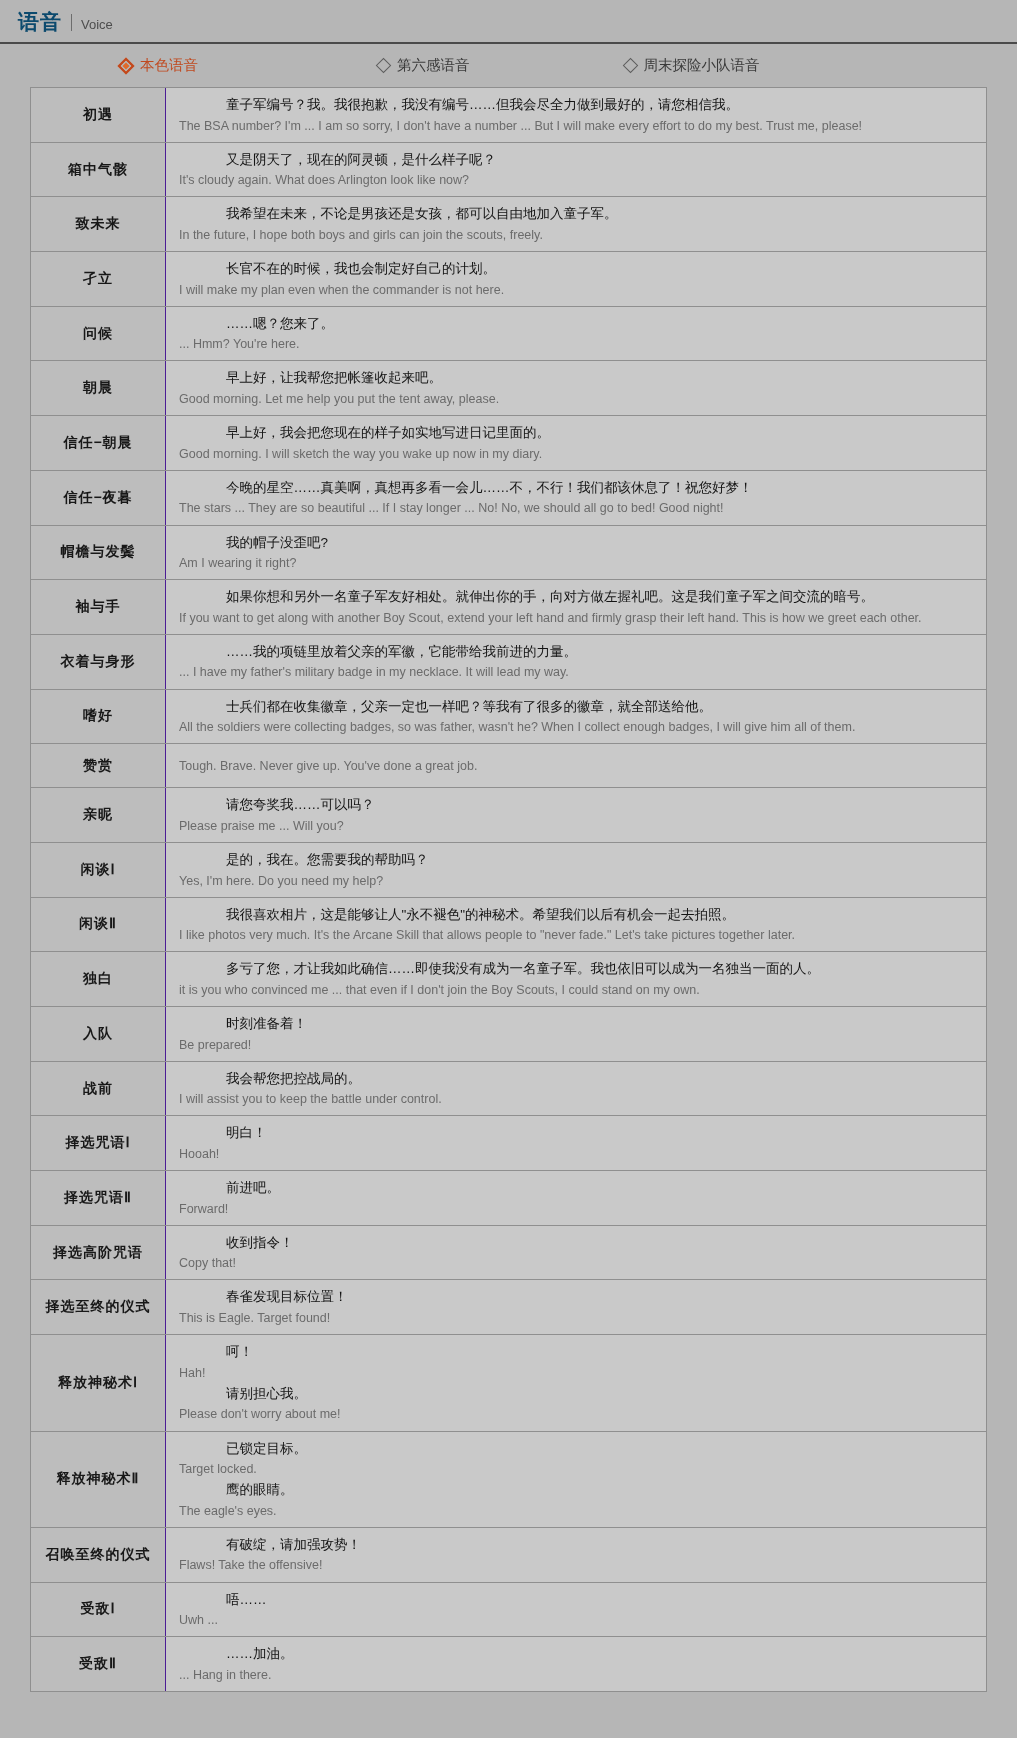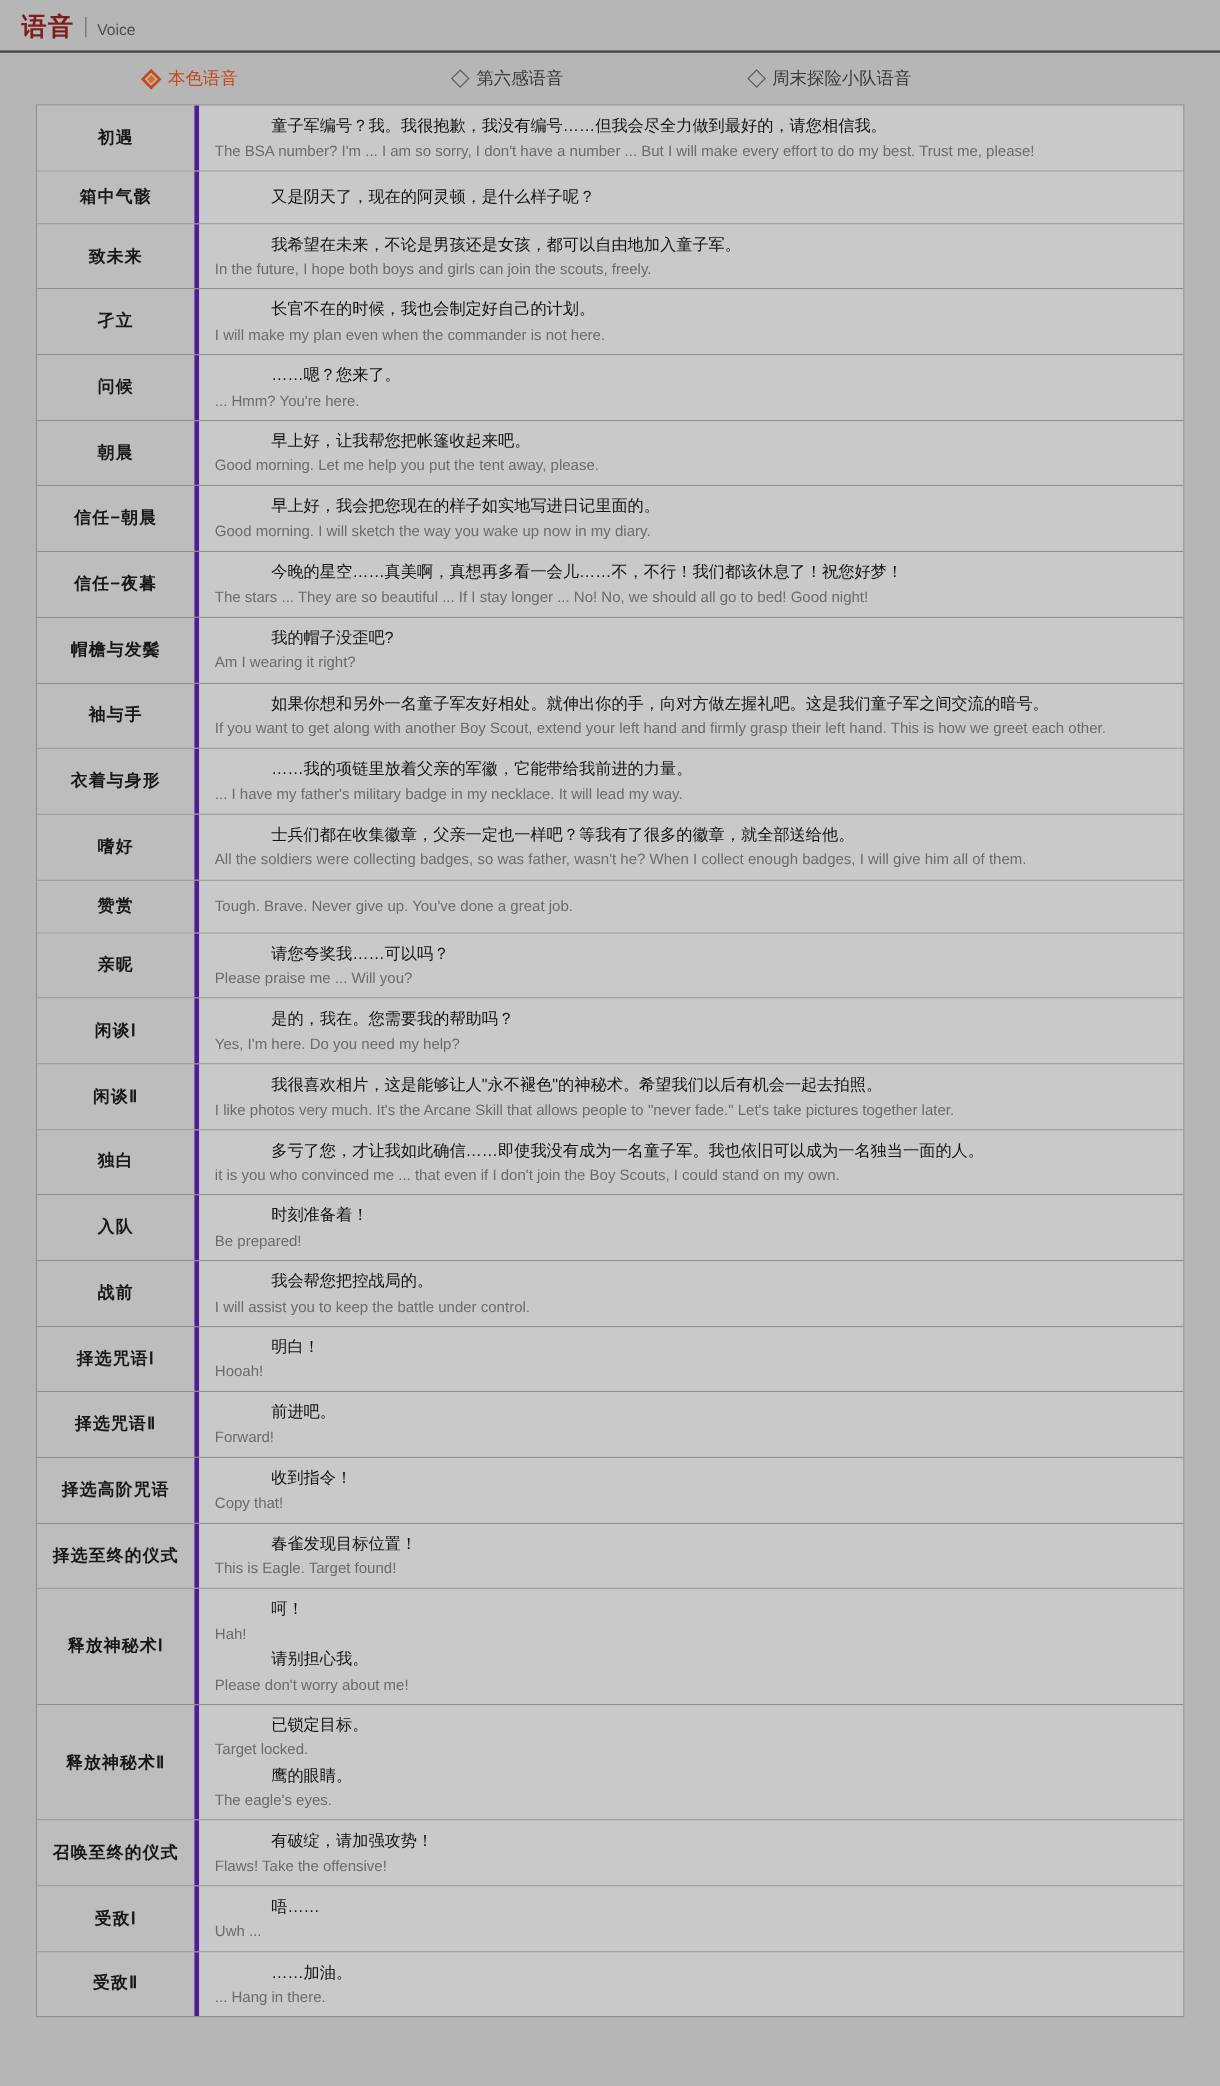--- a/index.html
+++ b/index.html
@@ -20,21 +20,21 @@
   .header {
     padding: 8px 18px 6px 18px;
     border-bottom: 2px solid #4a4a4a;
     display: flex;
     align-items: baseline;
     gap: 9px;
   }
   .header-title {
     font-size: 21px;
     font-weight: bold;
-    color: #7f1d1d;
+    color: #0c4a6e;
     letter-spacing: 1px;
   }
   .header-divider {
     width: 1px;
     height: 17px;
     background: #6d6d6d;
     display: inline-block;
     position: relative;
     top: 2px;
   }
@@ -92,21 +92,21 @@
     align-items: stretch;
   }
   .row:last-child { }
   .cell-label {
     width: 135px;
     min-width: 135px;
     display: flex;
     align-items: center;
     justify-content: center;
     background: #bdbdbd;
-    border-right: 4px solid #4c1d95;
+    border-right: 1px solid #4c1d95;
     font-size: 14px;
     font-weight: bold;
     color: #181818;
     letter-spacing: 1px;
     text-align: center;
     padding: 4px 3px;
   }
   .cell-text {
     flex: 1;
     background: #c9c9c9;
@@ -161,20 +161,21 @@
         <div class="cell-label">初遇</div>
         <div class="cell-text">
           <div class="line-cn">童子军编号？我。我很抱歉，我没有编号……但我会尽全力做到最好的，请您相信我。</div>
           <div class="line-en">The BSA number? I'm ... I am so sorry, I don't have a number ... But I will make every effort to do my best. Trust me, please!</div>
         </div>
       </div>
       <div class="row">
         <div class="cell-label">箱中气骸</div>
         <div class="cell-text">
           <div class="line-cn">又是阴天了，现在的阿灵顿，是什么样子呢？</div>
+          <div class="line-en">It's cloudy again. What does Arlington look like now?</div>
         </div>
       </div>
       <div class="row">
         <div class="cell-label">致未来</div>
         <div class="cell-text">
           <div class="line-cn">我希望在未来，不论是男孩还是女孩，都可以自由地加入童子军。</div>
           <div class="line-en">In the future, I hope both boys and girls can join the scouts, freely.</div>
         </div>
       </div>
       <div class="row">

